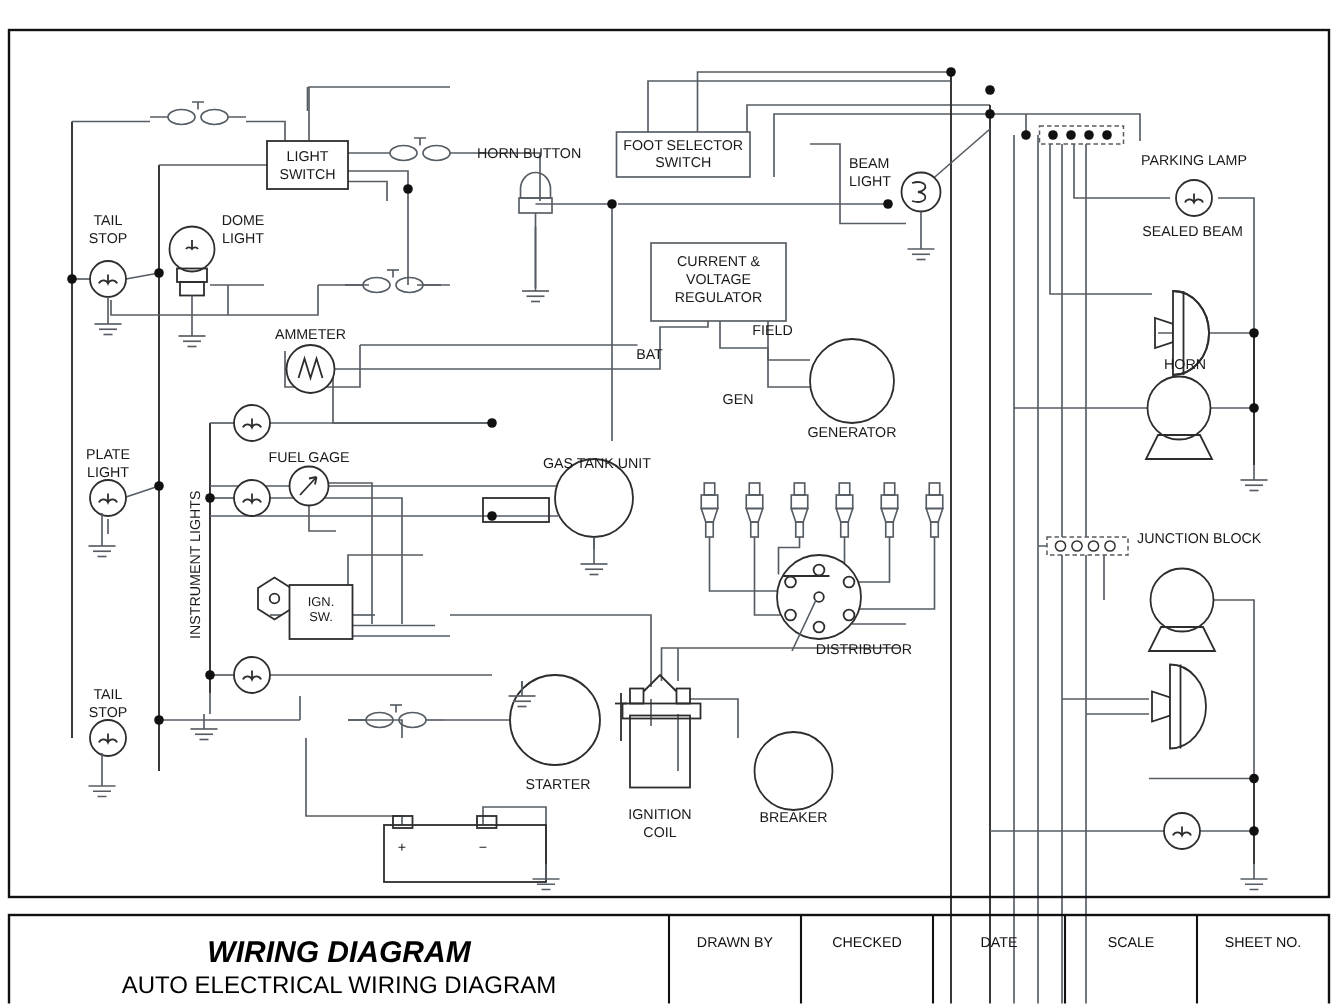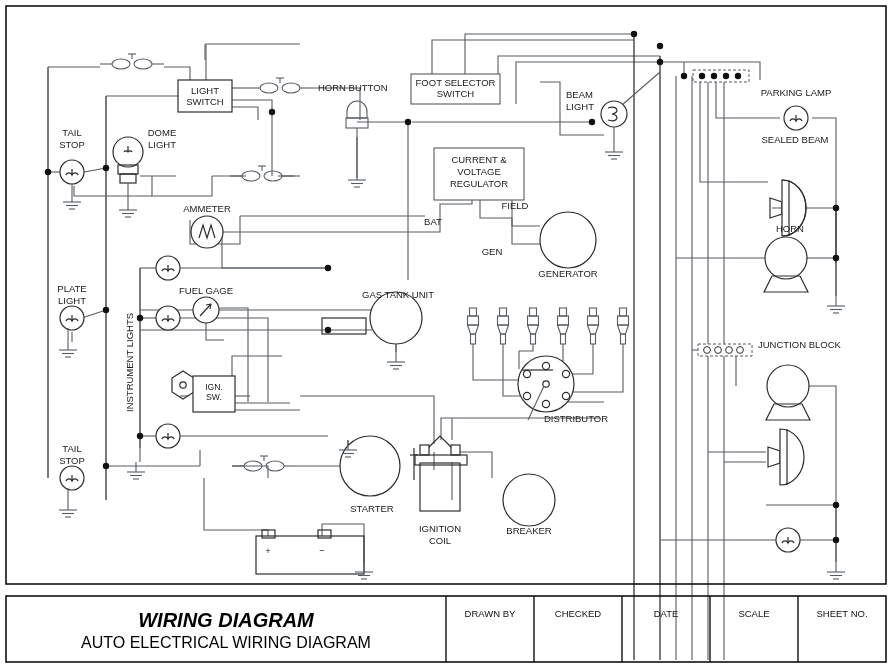--- a/index.html
+++ b/index.html
@@ -1,21 +1,21 @@
 <!DOCTYPE html>
 <html><head>
 <meta charset="utf-8">
 <title>Wiring Diagram</title>
 <style>
   html,body{margin:0;padding:0;background:#ffffff;}
   body{
     font-family:"Liberation Sans", sans-serif;
     width:892px;height:669px;overflow:hidden;position:relative;
   }
-  #stage{position:absolute;left:0;top:0;width:892px;height:556px;}
+  #stage{position:absolute;left:0;top:14px;width:892px;height:556px;}
   svg.diagram{position:absolute;left:0;top:0;width:892px;height:669px;display:block;}
   .lbl{font-family:"Liberation Sans", sans-serif;font-size:9.5px;fill:#1a1a1a;}
   .lbl-sm{font-family:"Liberation Sans", sans-serif;font-size:8.6px;fill:#1a1a1a;}
   .lbl-tb{font-family:"Liberation Sans", sans-serif;font-size:9.5px;fill:#111;}
   .title-main{font-family:"Liberation Sans", sans-serif;font-size:20px;font-weight:bold;font-style:italic;fill:#000;}
   .title-sub{font-family:"Liberation Sans", sans-serif;font-size:16px;fill:#000;}
   .w{fill:none;stroke:#555c63;stroke-width:1.1;}
   .wd{fill:none;stroke:#2c2c2c;stroke-width:1.25;}
   .sym{fill:none;stroke:#555c63;stroke-width:1.1;}
   .symd{fill:none;stroke:#2d2d2d;stroke-width:1.2;}

